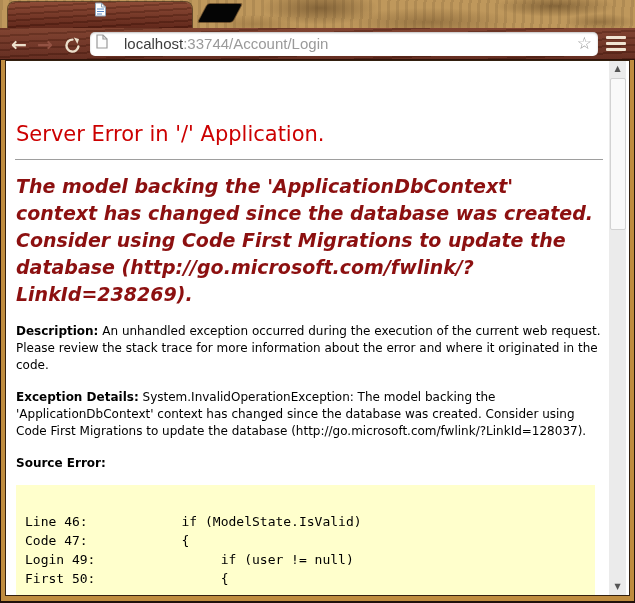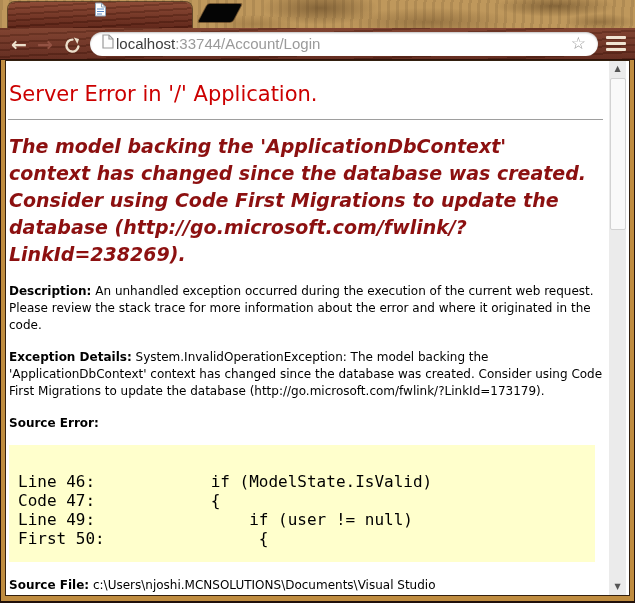--- a/index.html
+++ b/index.html
@@ -53,48 +53,48 @@
     border-bottom:1px solid #2f1309;box-sizing:border-box;
     display:flex;align-items:center;
   }
   .nav{width:26px;text-align:center;font-size:19px;font-weight:bold;line-height:26px;
        color:#ece0cc;user-select:none;}
   .nav.back{margin-left:6px;}
   .nav.fwd{color:#935243;}
   .nav.reload{width:28px;}
   .nav.reload svg{vertical-align:middle;}
   .omnibox{
-    flex:1;height:24px;background:#fff;border-radius:12px;margin:0 8px 0 4px;
+    flex:1;height:24px;background:#fff;border-radius:5px;margin:0 8px 0 4px;
     box-shadow:inset 0 1px 2px rgba(0,0,0,.25);
-    display:flex;align-items:center;padding:0 12px;gap:2px;min-width:0;
+    display:flex;align-items:center;padding:0 6px;gap:16px;min-width:0;
   }
   .url{font-family:"Liberation Sans",sans-serif;font-size:15px;color:#9a9a9a;
        white-space:nowrap;overflow:hidden;flex:1;}
   .url b{color:#3c3c3c;font-weight:normal;}
   .star{color:#9a9a9a;font-size:17px;line-height:17px;}
   .menu{width:20px;margin-right:9px;display:flex;flex-direction:column;gap:3px;}
   .menu i{display:block;height:3px;background:#f0e4d2;border-radius:1px;}
 
   
   .main{position:absolute;top:60px;left:1px;right:1px;bottom:2px;
         background:var(--frame-gold,#bf8c3f);padding:0 4px 5px 4px;box-sizing:border-box;}
   .page-wrap{height:100%;background:#fff;border:1px solid #33200f;box-sizing:border-box;
              display:flex;overflow:hidden;}
-  .page{flex:1;overflow:hidden;padding:0 6px 0 2px;min-width:0;}
+  .page{flex:1;overflow:hidden;padding:0 6px 0 9px;min-width:0;margin-top:40px;}
 
   h1{color:var(--error-red,#cc0000);font-weight:normal;font-size:21px;margin:21px 0 0 1px;}
   hr{border:none;border-top:1px solid #9e9e9e;margin:13px 0 0 0;}
   h2{color:var(--error-maroon,#8c1010);font-style:italic;font-weight:bold;
      font-size:19px;line-height:27px;margin:13px 0 0 1px;max-width:578px;}
   p{font-size:12px;line-height:17px;margin:15px 0 0 1px;color:#000;}
   p b{font-size:12px;}
   .code-box{
     margin:13px 8px 0 1px;background:var(--code-bg,#ffffcc);
     padding:27px 8px 14px 9px;
-    font-family:"DejaVu Sans Mono",monospace;font-size:16px;line-height:19px;
+    font-family:"DejaVu Sans Mono",monospace;font-size:13px;line-height:19px;
   }
   .code-line{white-space:pre;color:#000;}
   .code-line.hl{color:var(--code-red,#e00000);}
 
   
   .scrollbar{width:17px;background:#ebebeb;position:relative;flex:0 0 17px;margin-right:3px;}
   .sb-btn{position:absolute;left:0;width:17px;height:16px;text-align:center;
           font-size:8px;line-height:16px;color:#555;}
   .sb-btn.up{top:0;}
   .sb-btn.down{bottom:0;}
@@ -147,26 +147,26 @@
       </div>
   </div>
 
   <div class="main">
     <div class="page-wrap">
       <div class="page">
         <h1>Server Error in '/' Application.</h1>
         <hr>
         <h2>The model backing the 'ApplicationDbContext' context has changed since the database was created. Consider using Code First Migrations to update the database (http://go.microsoft.com/fwlink/?LinkId=238269).</h2>
         <p><b>Description:</b> <span>An unhandled exception occurred during the execution of the current web request. Please review the stack trace for more information about the error and where it originated in the code.</span></p>
-        <p><b>Exception Details:</b> <span>System.InvalidOperationException: The model backing the 'ApplicationDbContext' context has changed since the database was created. Consider using Code First Migrations to update the database (http://go.microsoft.com/fwlink/?LinkId=173179).</span></p>
+        <p><b>Exception Details:</b> <span>System.InvalidOperationException: The model backing the 'ApplicationDbContext' context has changed since the database was created. Consider using Code First Migrations to update the database (http://go.microsoft.com/fwlink/?LinkId=128037).</span></p>
         <p><b>Source Error:</b></p>
         <div class="code-box">
             <div class="code-line">Line 46:            if (ModelState.IsValid)</div>
             <div class="code-line">Code 47:            {</div>
-            <div class="code-line">Line 49:                if (user != null)</div>
+            <div class="code-line">Login 49:                if (user != null)</div>
             <div class="code-line">First 50:                {</div>
           </div>
         <p><b>Source File:</b> <span>c:\Users\njoshi.MCNSOLUTIONS\Documents\Visual Studio 2013\Projects\NewIdentityDemoApp\NewIdentityDemoApp\Controllers\AccountController.cs</span> </p>
 
       </div>
       <div class="scrollbar">
         <div class="sb-btn up">▲</div>
         <div class="sb-thumb"></div>
         <div class="sb-btn down">▼</div>
       </div>

